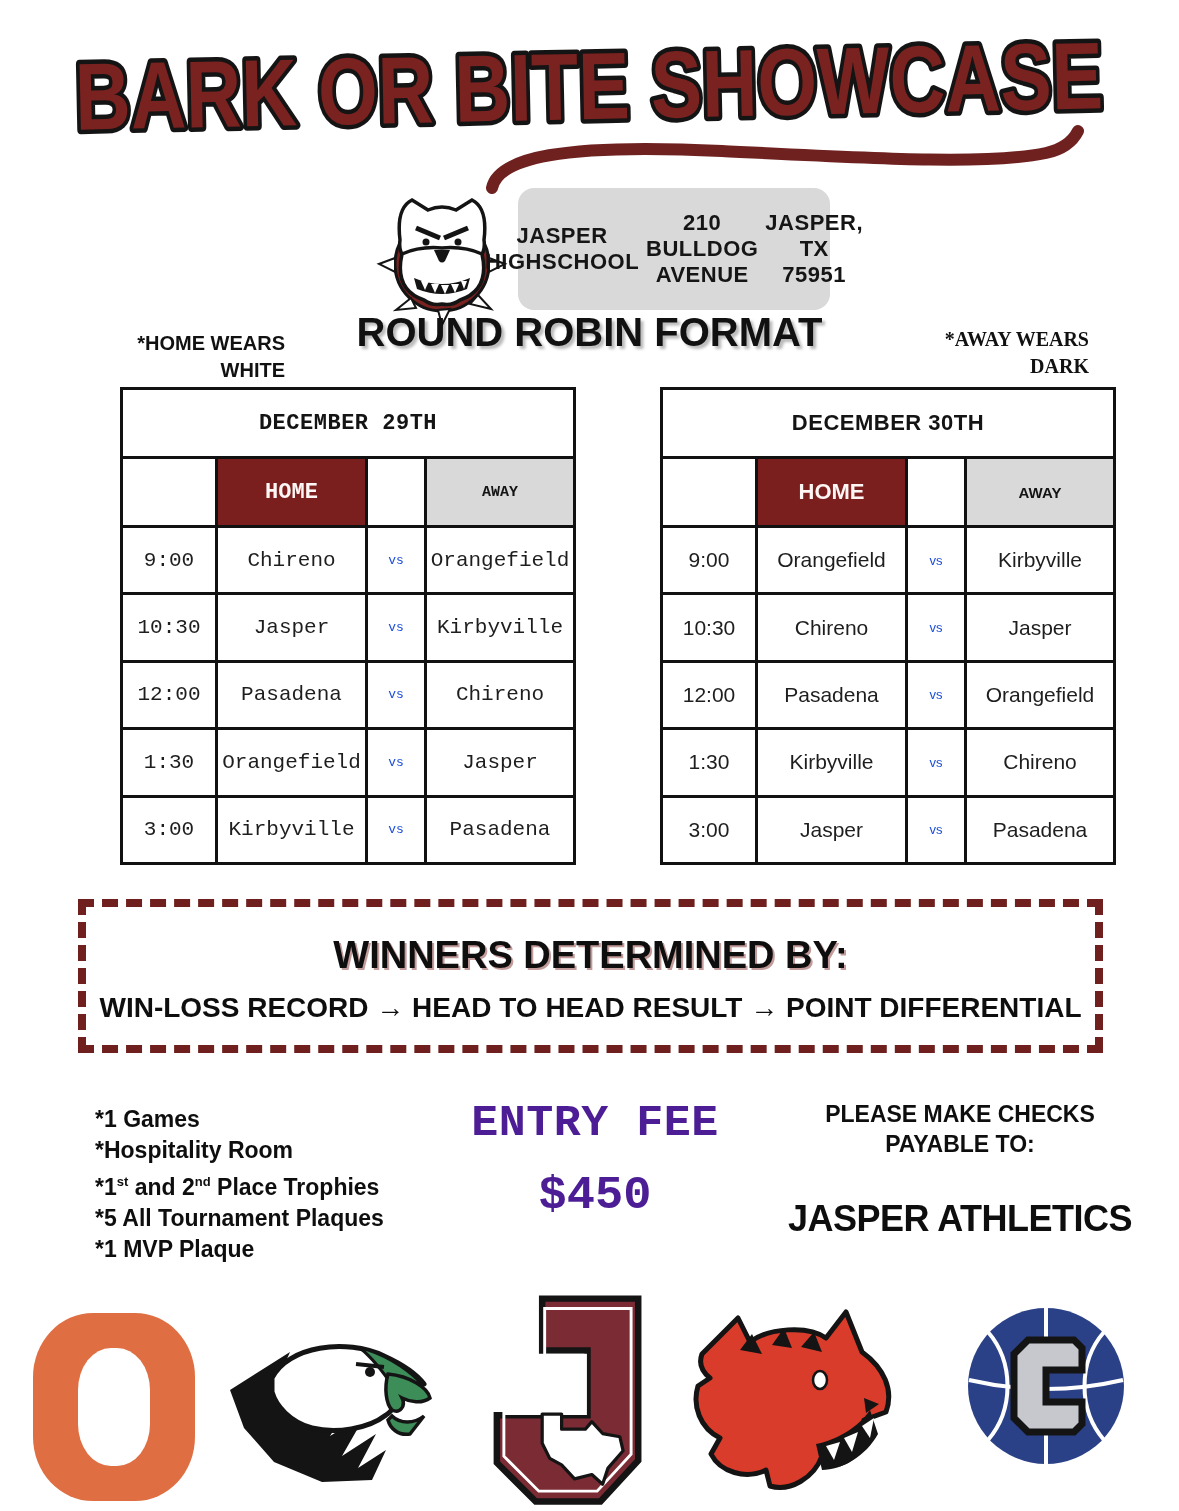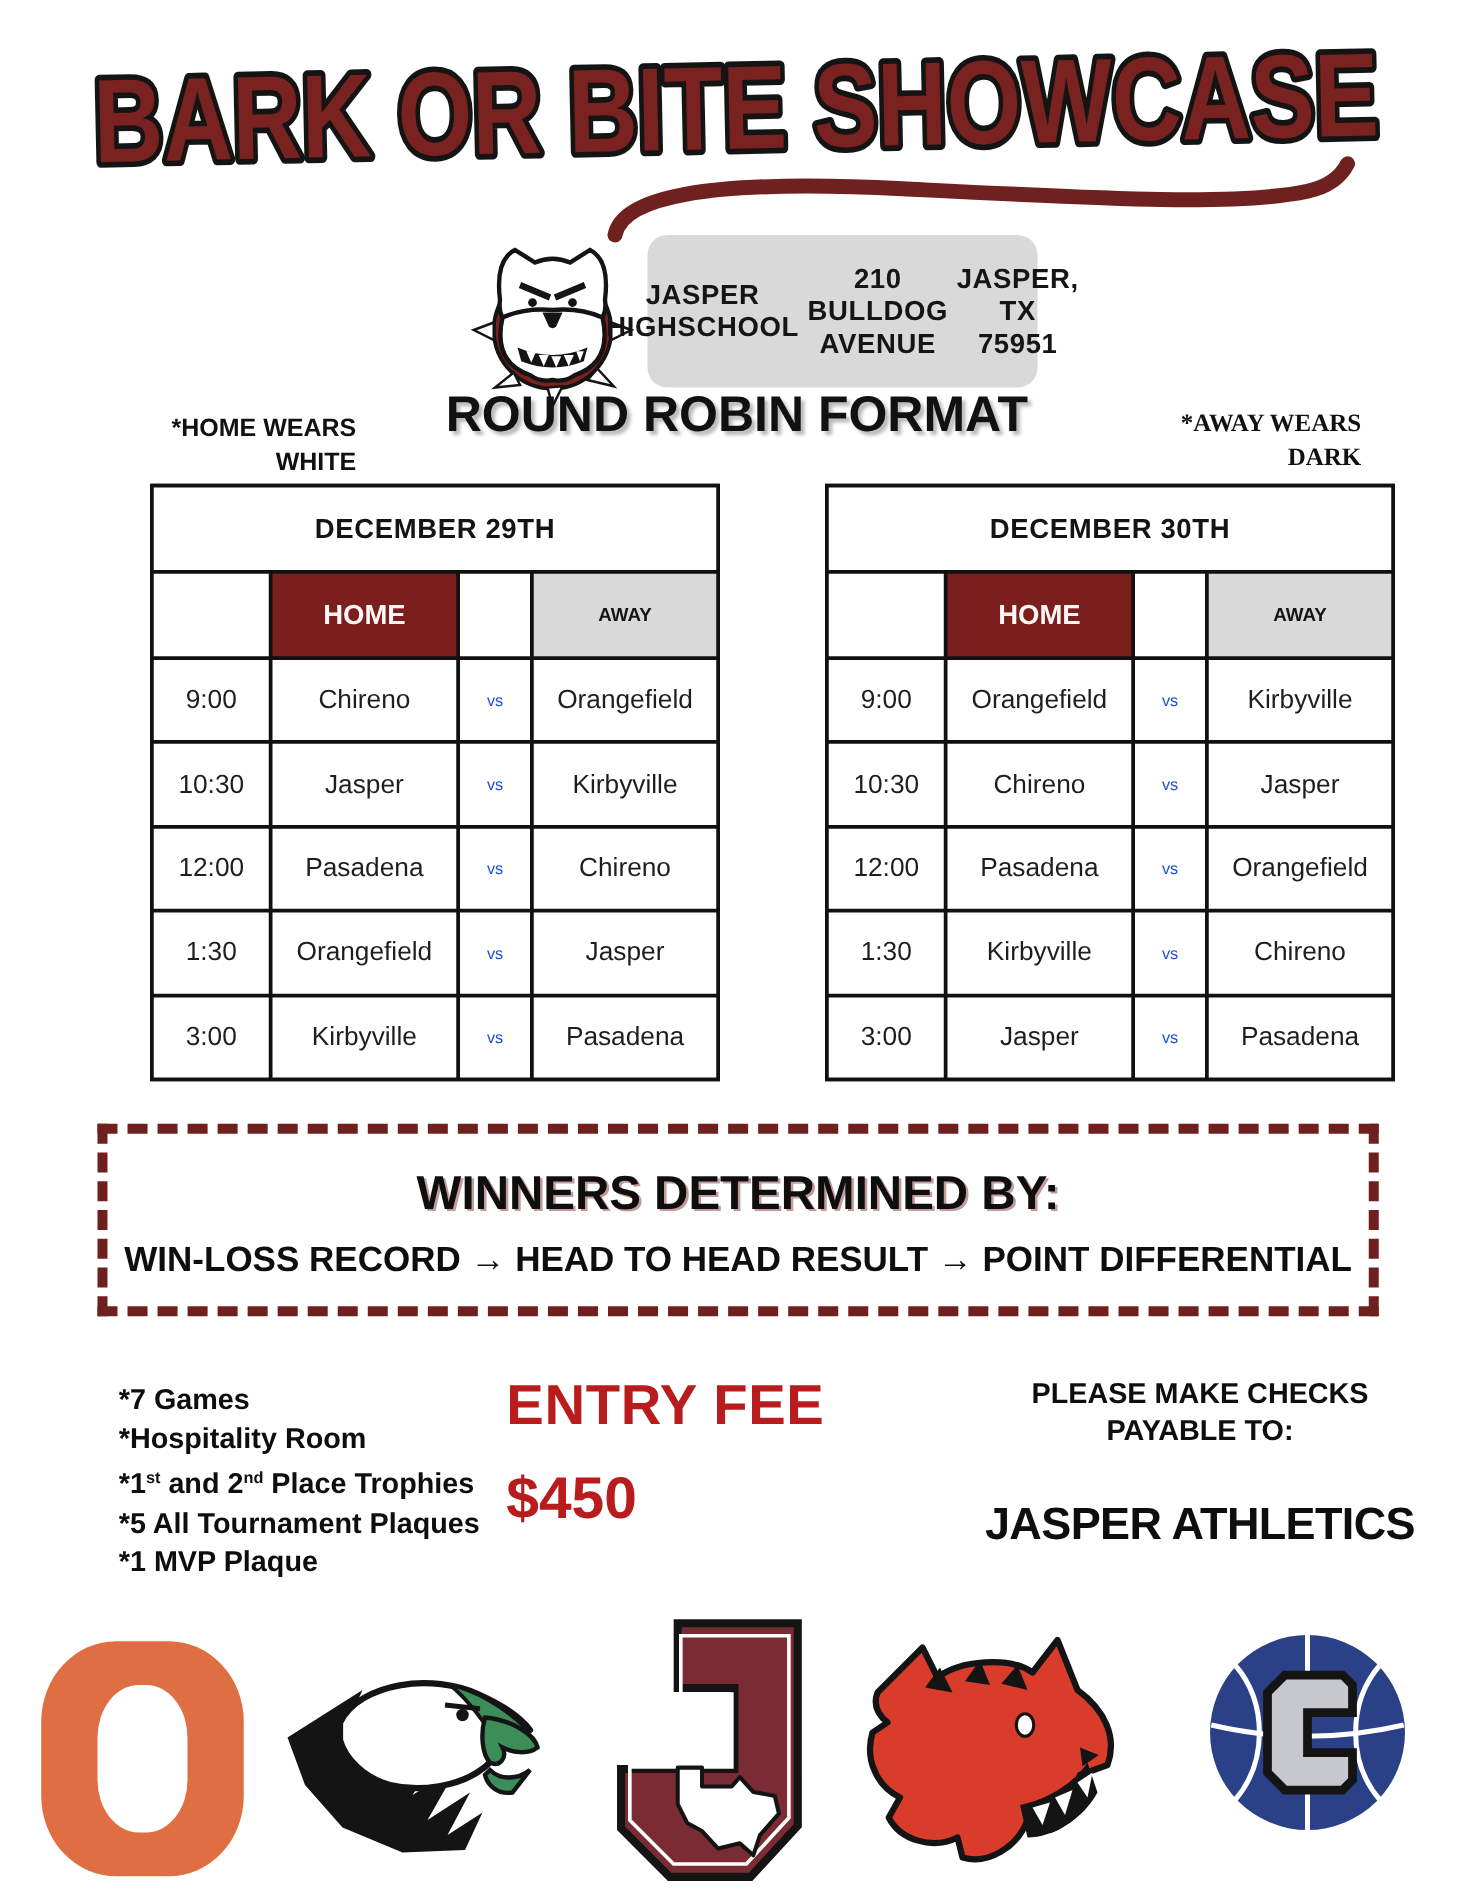--- a/index.html
+++ b/index.html
@@ -38,21 +38,21 @@
   .winners-box{
     left:78px;top:899px;width:1025px;height:154px;box-sizing:border-box;
     border:8px dashed #6F201E;text-align:center;
   }
   .winners-heading{margin-top:27px;font-weight:bold;font-size:38px;color:#0e0e0e;
     text-shadow:2px 2px 0 rgba(122,34,32,.45);}
   .winners-criteria{margin-top:15px;font-weight:bold;font-size:28px;color:#0e0e0e;}
   
   .perks{left:95px;top:1104px;width:360px;font-weight:bold;font-size:23px;line-height:31px;color:#0e0e0e;}
   .perks sup{font-size:13px;font-weight:bold;}
-  .entry{left:405px;top:1098px;width:380px;text-align:left;color:#b91c1c;}
+  .entry{left:405px;top:1098px;width:380px;text-align:center;color:#4c1d95;font-family:Liberation Mono, monospace;}
   .entry .label{font-weight:bold;font-size:45px;letter-spacing:.5px;}
   .entry .amount{font-weight:bold;font-size:47px;margin-top:20px;}
   .checks{left:785px;top:1100px;width:350px;text-align:center;color:#0e0e0e;}
   .checks .l{font-weight:bold;font-size:23px;line-height:1.3;}
   .checks .payee{font-weight:bold;font-size:36px;margin-top:38px;letter-spacing:-.5px;white-space:nowrap;}
 </style>
 </head>
 <body>
 
 <div class="page">
@@ -100,21 +100,21 @@
 
   <div class="abs dress-note note-home">
     <div>*HOME WEARS</div>
     <div>WHITE</div>
   </div>
   <div class="abs dress-note note-away">
     <div>*AWAY WEARS</div>
     <div>DARK</div>
   </div>
 
-  <div class="abs sched" style="left:120px;top:387px;">
+  <div class="abs sched" style="left:120px;top:387px;font-family:Liberation Mono, monospace;">
     <div class="cell date">DECEMBER 29TH</div>
     <div class="cell"></div>
     <div class="cell home-hd">HOME</div>
     <div class="cell"></div>
     <div class="cell away-hd">AWAY</div>
 
     <div class="cell time">9:00</div>
     <div class="cell team">Chireno</div>
     <div class="cell vs">vs</div>
     <div class="cell team">Orangefield</div>
@@ -172,21 +172,21 @@
     <div class="cell vs">vs</div>
     <div class="cell team">Pasadena</div>
   </div>
 
   <div class="abs winners-box">
     <div class="winners-heading">WINNERS DETERMINED BY:</div>
     <div class="winners-criteria">WIN-LOSS RECORD → HEAD TO HEAD RESULT → POINT DIFFERENTIAL</div>
   </div>
 
   <div class="abs perks">
-    <div>*7 Games</div>
+    <div>*1 Games</div>
     <div>*Hospitality Room</div>
     <div><span>*1</span><sup>st</sup><span> and 2</span><sup>nd</sup><span> Place Trophies</span></div>
     <div>*5 All Tournament Plaques</div>
     <div>*1 MVP Plaque</div>
   </div>
 
   <div class="abs entry">
     <div class="label">ENTRY FEE</div>
     <div class="amount">$450</div>
   </div>

